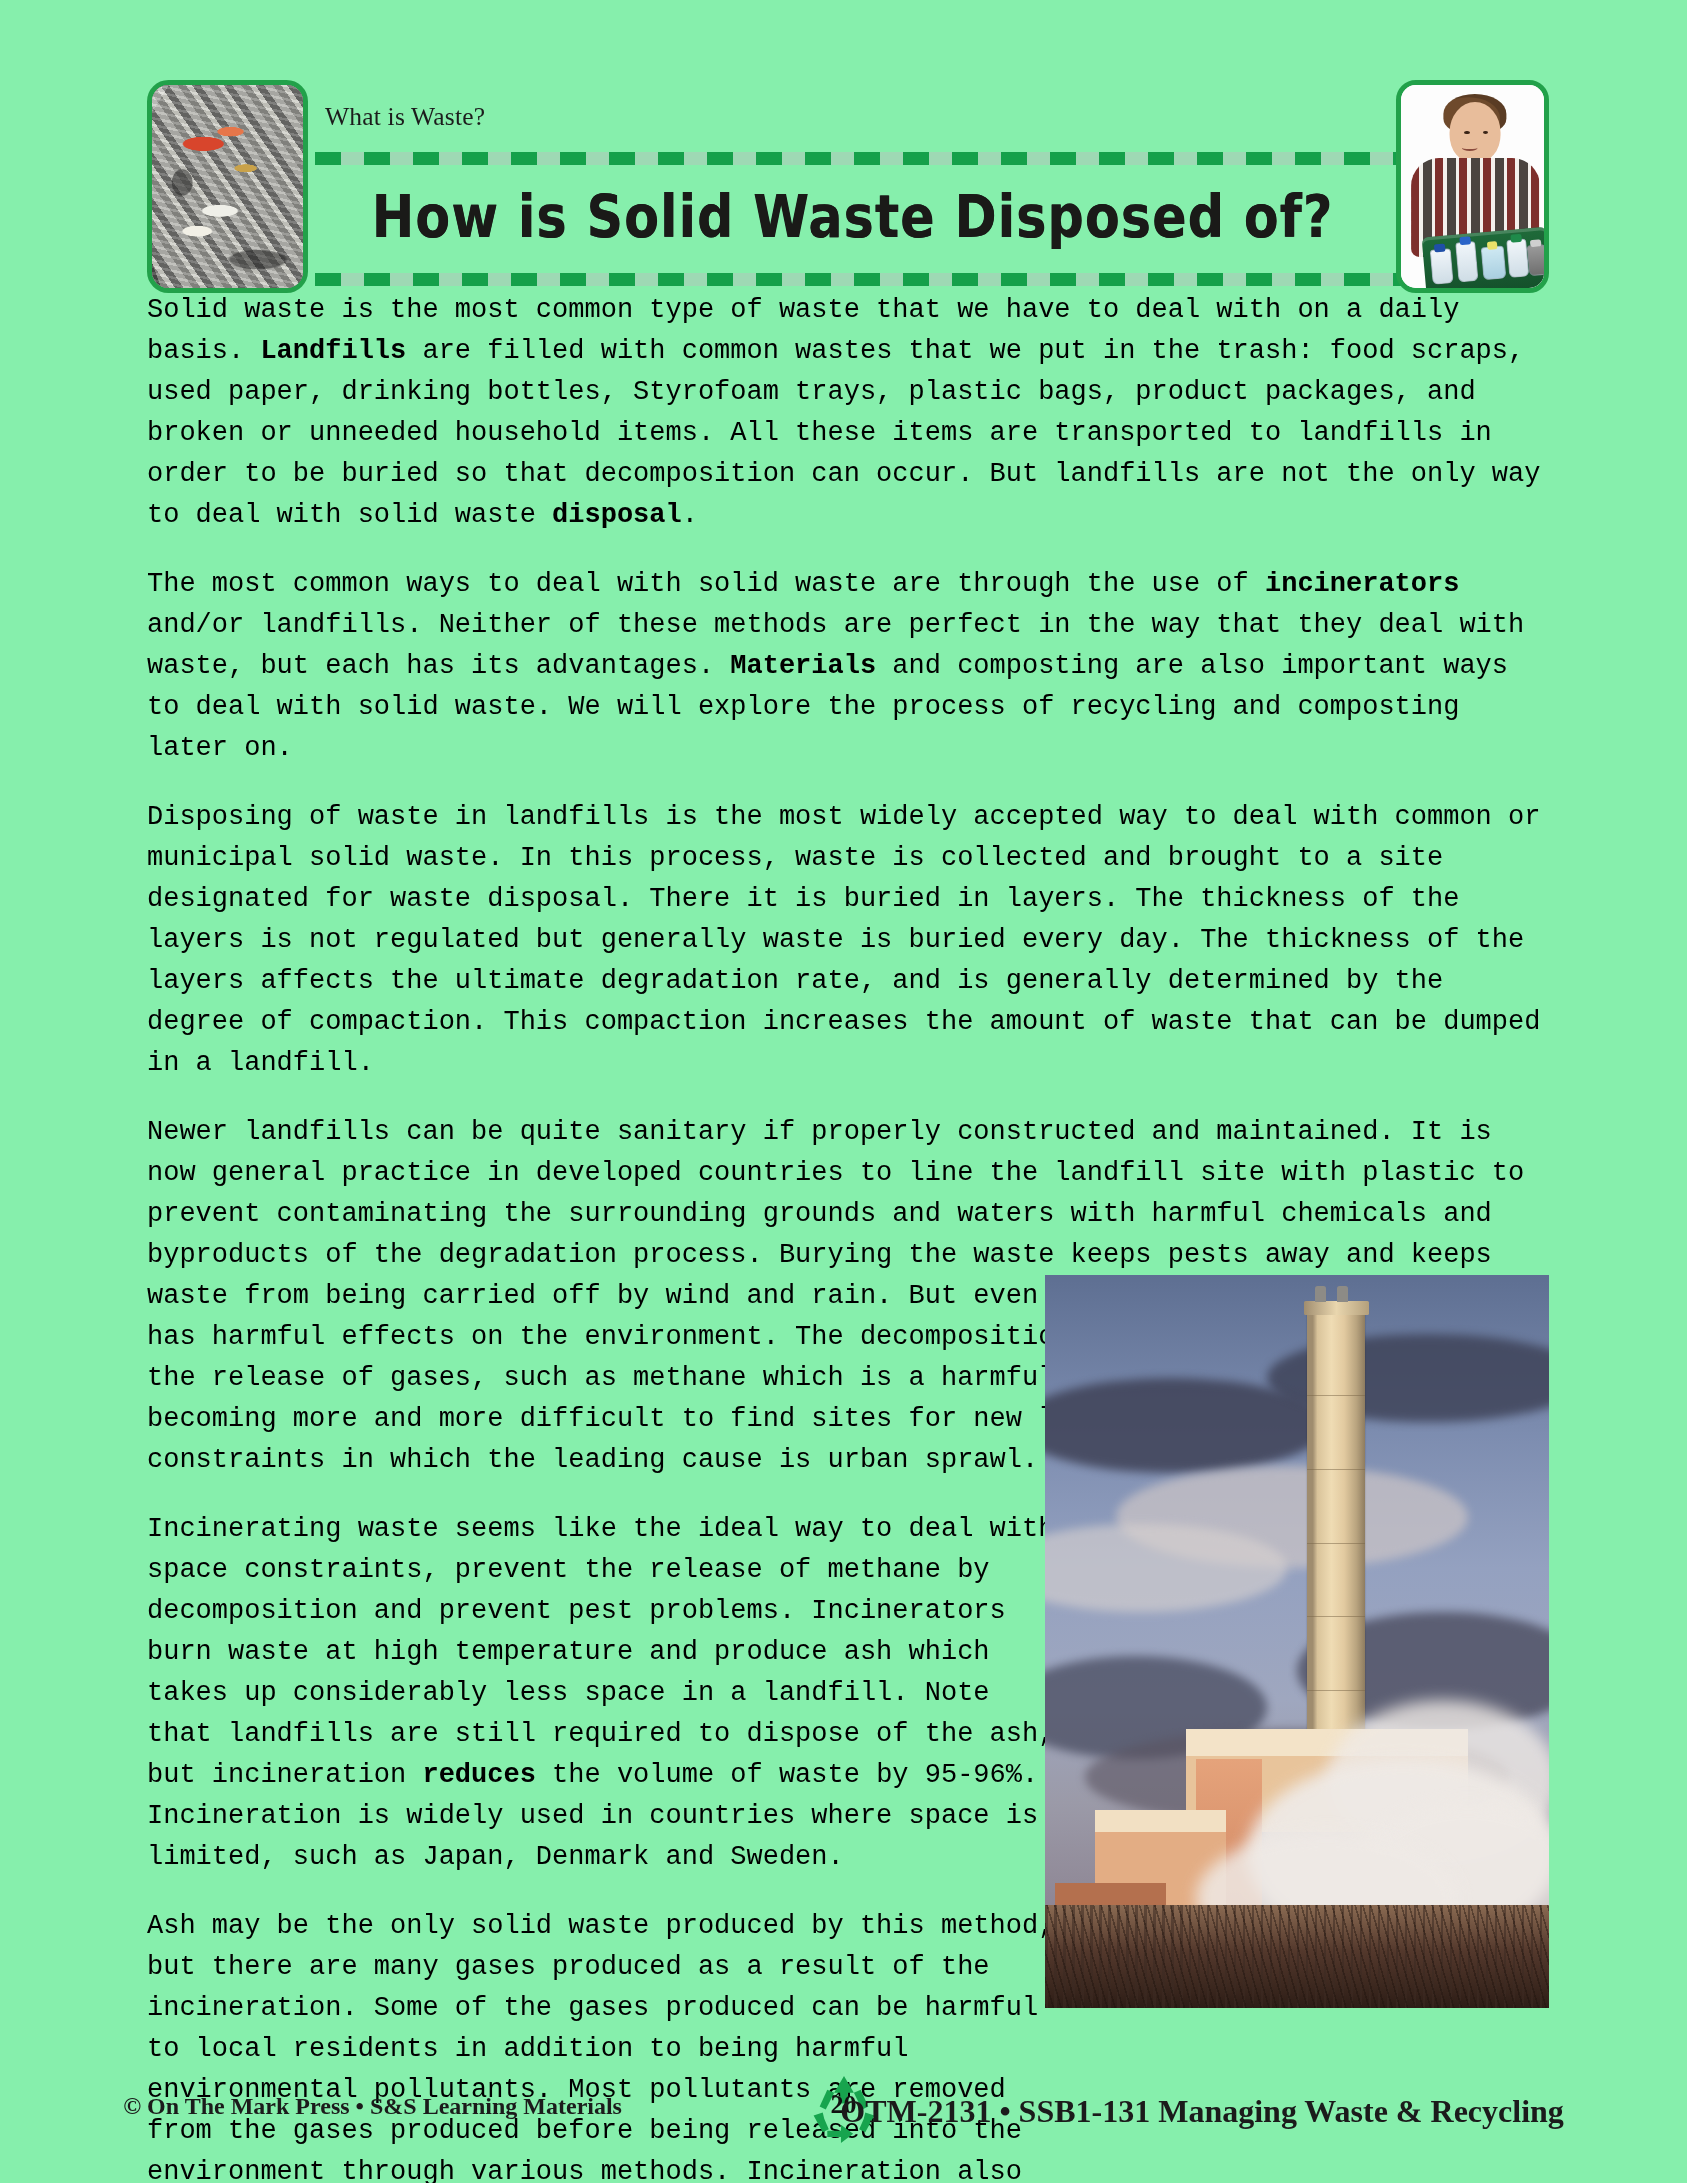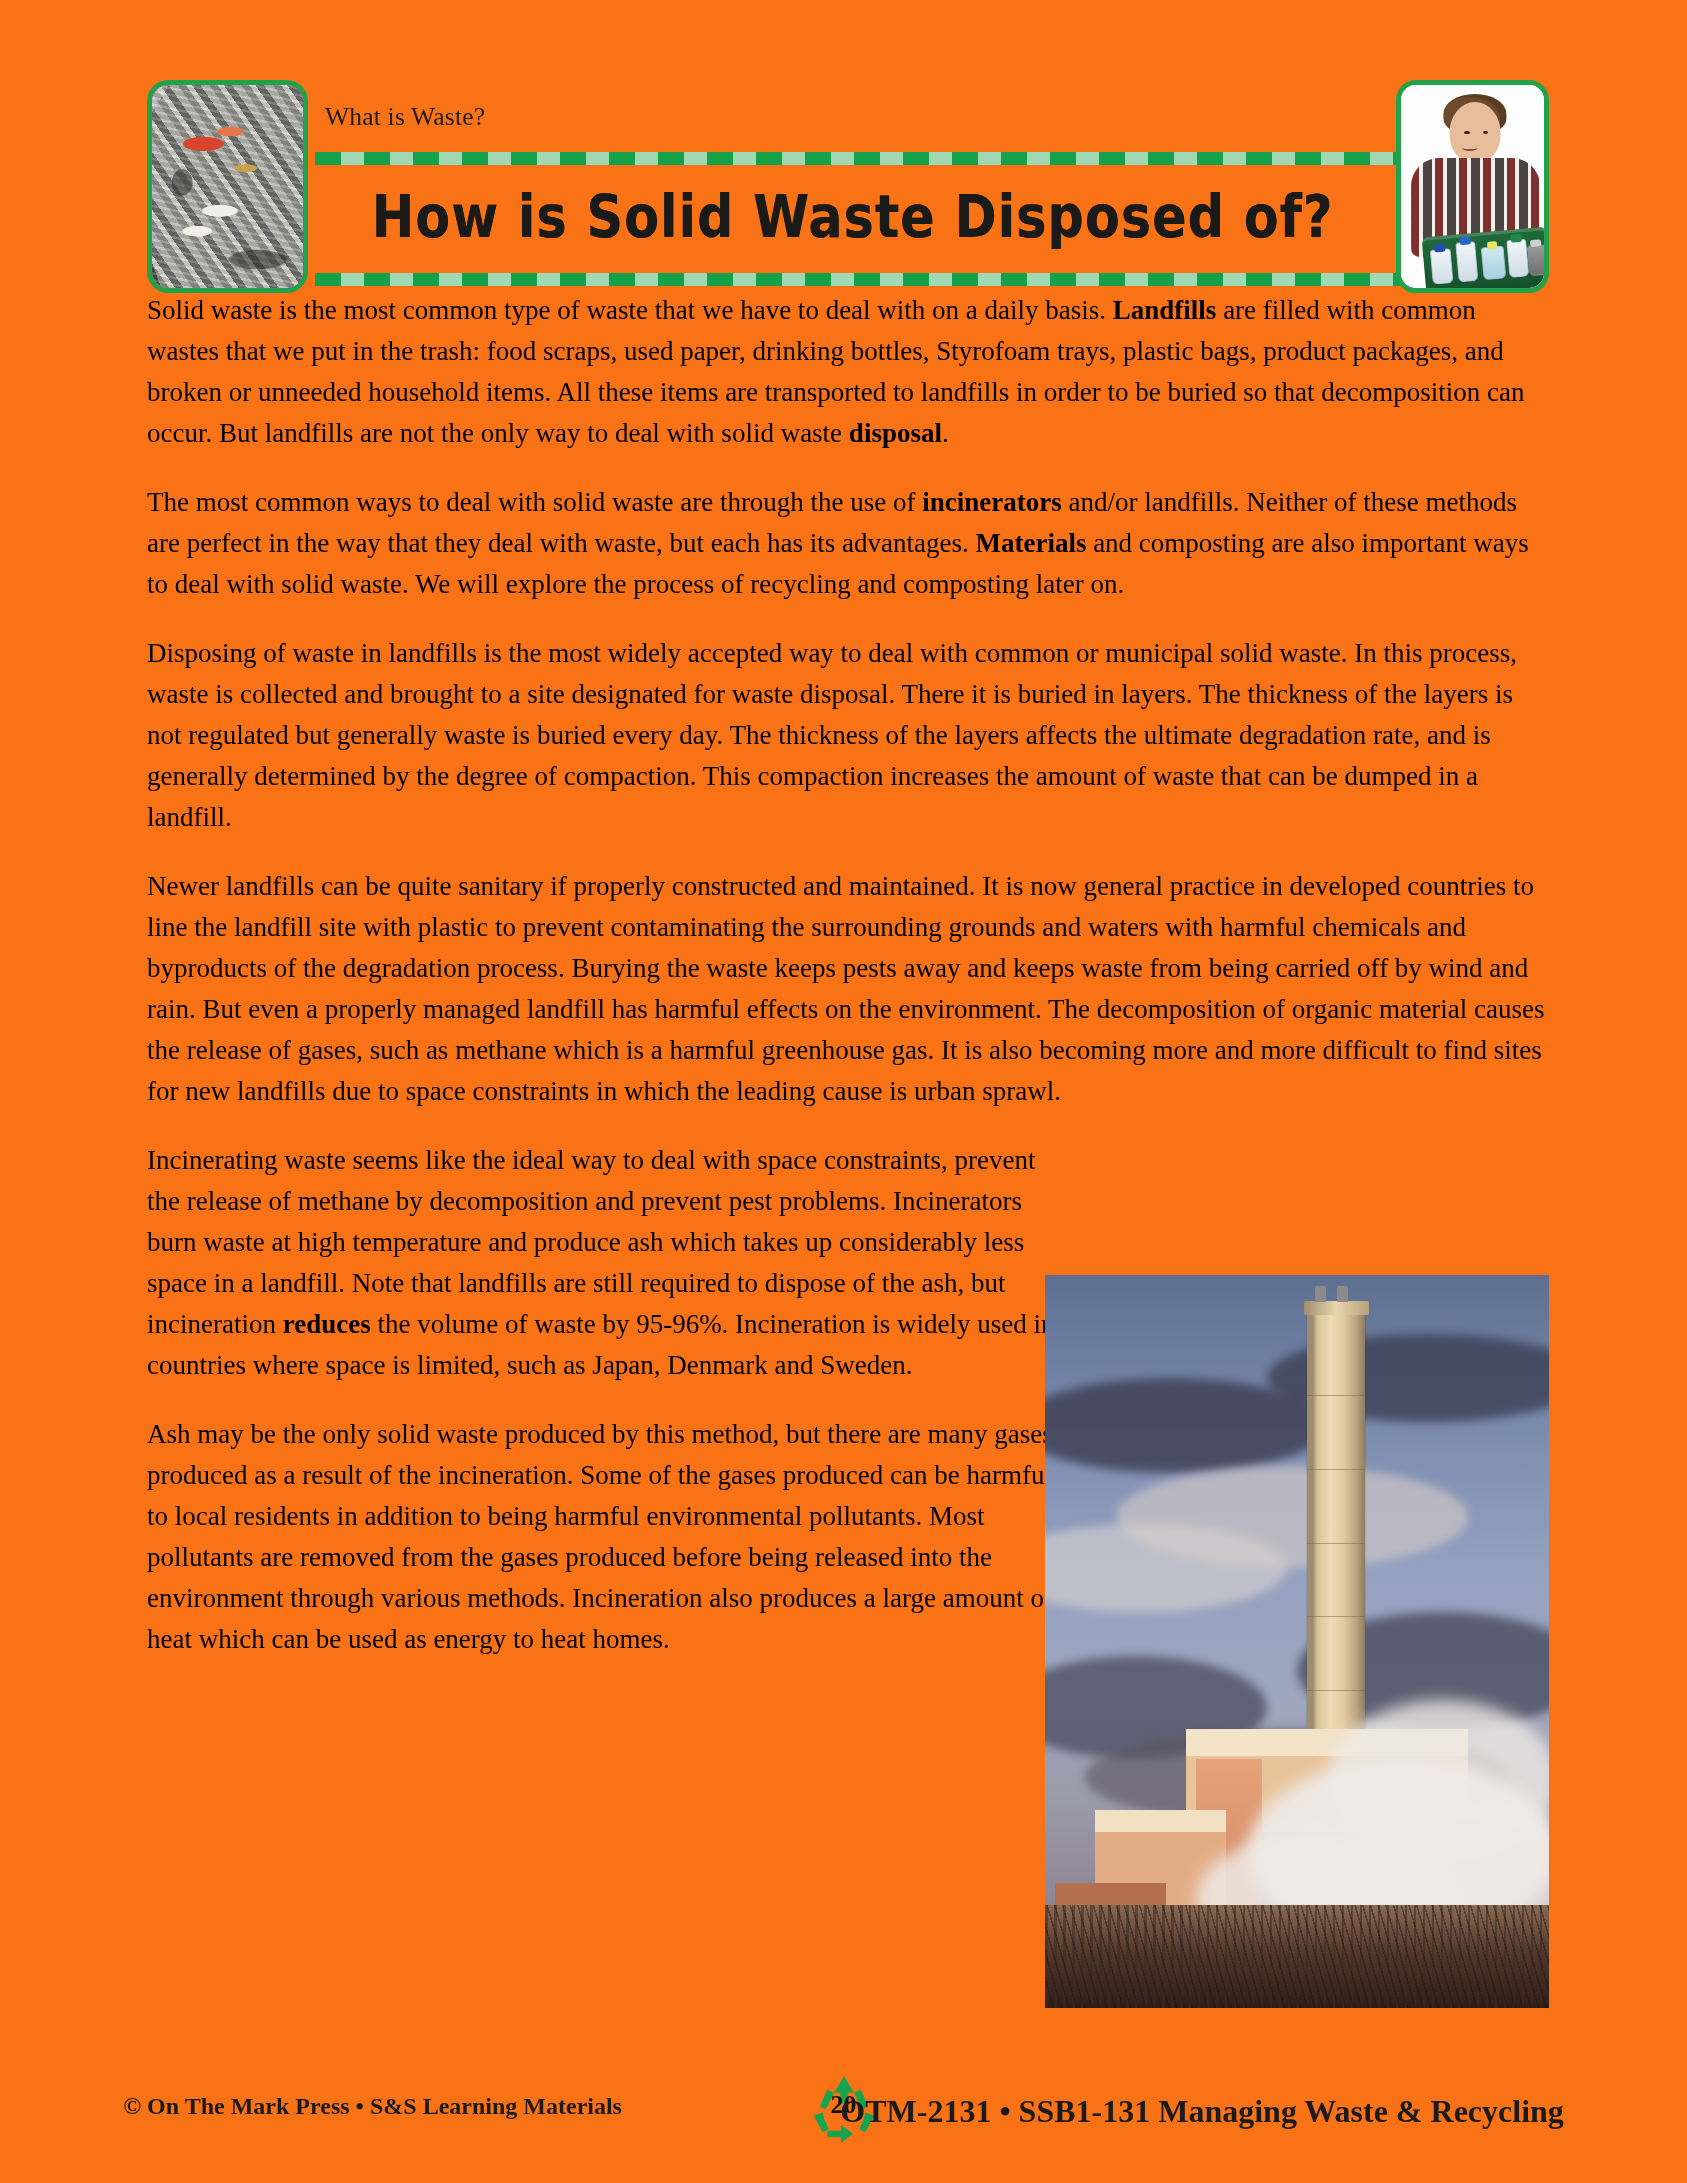--- a/index.html
+++ b/index.html
@@ -13,21 +13,21 @@
     position: relative;
     font-family: "Liberation Sans", sans-serif;
     color: #000000;
     overflow: hidden;
   }
 
   
   .page {
     position: absolute;
     inset: 0;
-    background: #f97316;
+    background: #86efac;
     padding: 0;
   }
 
   
   .header {
     position: absolute;
     left: 0; right: 0;
     top: 40px;
     height: 229px;
   }
@@ -155,21 +155,21 @@
 
   
   .content {
     position:absolute;
     left: 147px;
     right: 138px;
     top: 290px;
   }
   p.para {
     margin: 0 0 28px 0;
-    font-family: Liberation Serif, serif;
+    font-family: Liberation Mono, monospace;
     font-size: 27px;
     line-height: 41px;
     color: #000000;
     text-align: left;
   }
   p.para b { font-weight: 700; }
   p.para:last-child { margin-bottom: 12px; }
 
   
   .flow-narrow { width: 910px; }

